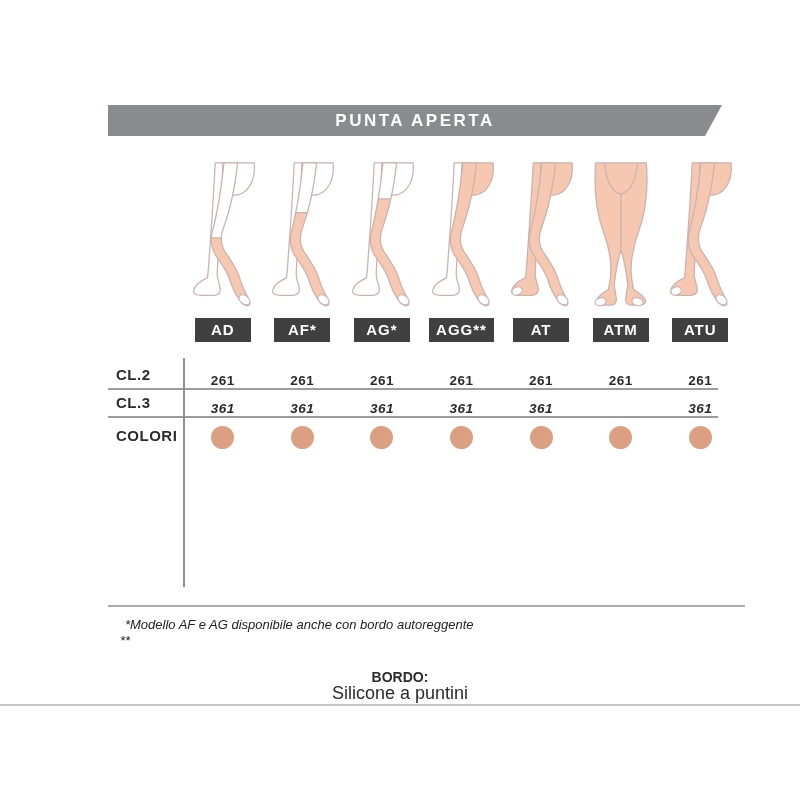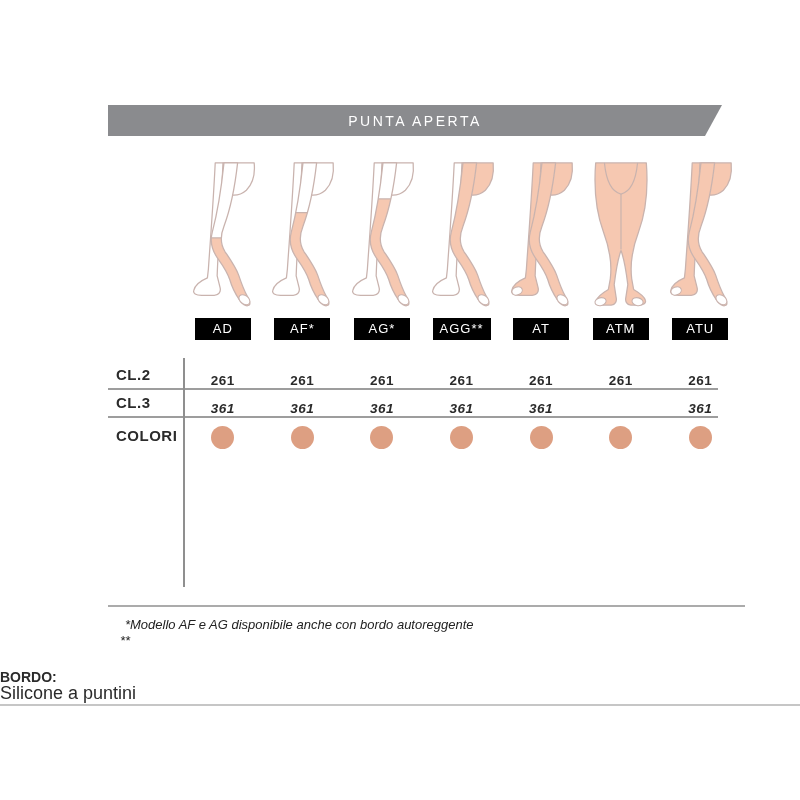--- a/index.html
+++ b/index.html
@@ -8,30 +8,30 @@
     font-family:"Liberation Sans", sans-serif;color:#2b2b2b;overflow:hidden;
   }
   .abs{position:absolute;}
 
   
   .banner{
     left:108px;top:105px;width:614px;height:31px;background:#8a8b8e;
     clip-path:polygon(0 0,100% 0,calc(100% - 17px) 100%,0 100%);
     display:flex;align-items:center;justify-content:center;
   }
-  .banner-title{color:#fff;font-weight:normal;font-size:14px;letter-spacing:2.5px;}
+  .banner-title{color:#fff;font-weight:bold;font-size:17px;letter-spacing:2.5px;}
 
   
   .cols{left:183px;width:557px;display:flex;}
   .col{flex:1 1 0;display:flex;justify-content:center;align-items:flex-end;}
 
   .legs-row{top:162px;height:151px;}
   .labels-row{top:318px;align-items:flex-start;}
   .model-box{
-    background:#000000;color:#fff;font-weight:normal;font-size:13px;
+    background:#404040;color:#fff;font-weight:bold;font-size:15px;
     letter-spacing:1px;text-align:center;min-width:56px;box-sizing:border-box;
     padding:3px 7px 4px 7px;white-space:nowrap;
   }
   .vals-row{height:26px;}
   .cl2-row{top:362px;}
   .cl3-row{top:390px;font-style:italic;}
   .vals-row .col{}
   .val{font-size:13.5px;font-weight:bold;letter-spacing:.5px;color:#2b2b2b;}
   .dots-row{top:424px;height:26px;}
   .dots-row .col{align-items:center;}
@@ -52,21 +52,21 @@
   .divider{left:108px;top:605px;width:637px;height:2px;background:#ababab;}
   .bottom-line{left:0;top:704px;width:800px;height:2px;background:#c6c6c6;}
 
   
   .footnotes{left:108px;top:617px;font-style:italic;font-size:13px;color:#222;}
   .fn-row{display:flex;line-height:16px;}
   .fn-marker{width:22px;text-align:right;flex:0 0 22px;}
   .fn-text{margin-left:0;}
 
   
-  .bordo{left:0;top:669px;width:800px;line-height:16px;}
+  .bordo{left:0;top:669px;width:800px;text-align:center;line-height:16px;}
   .bordo-label{font-weight:bold;font-size:14px;}
   .bordo-value{font-size:18px;}
 </style>
 </head>
 <body>
 
 <div class="abs banner">
   <span class="banner-title">PUNTA APERTA</span>
 </div>
 

